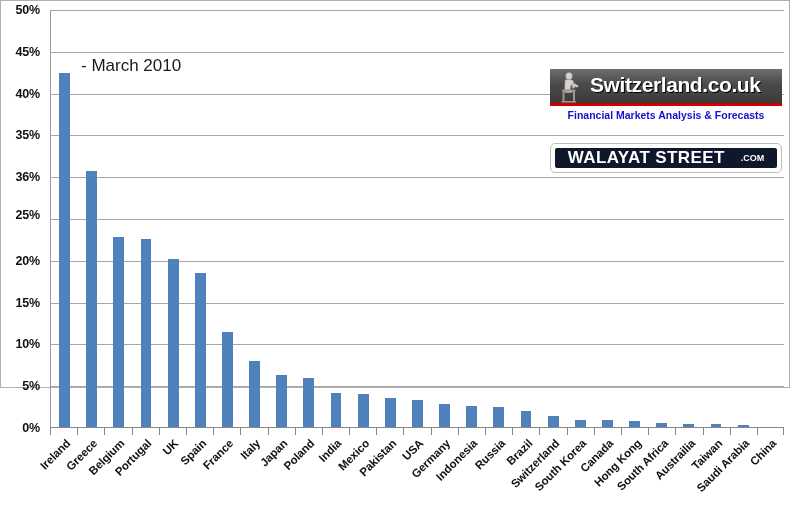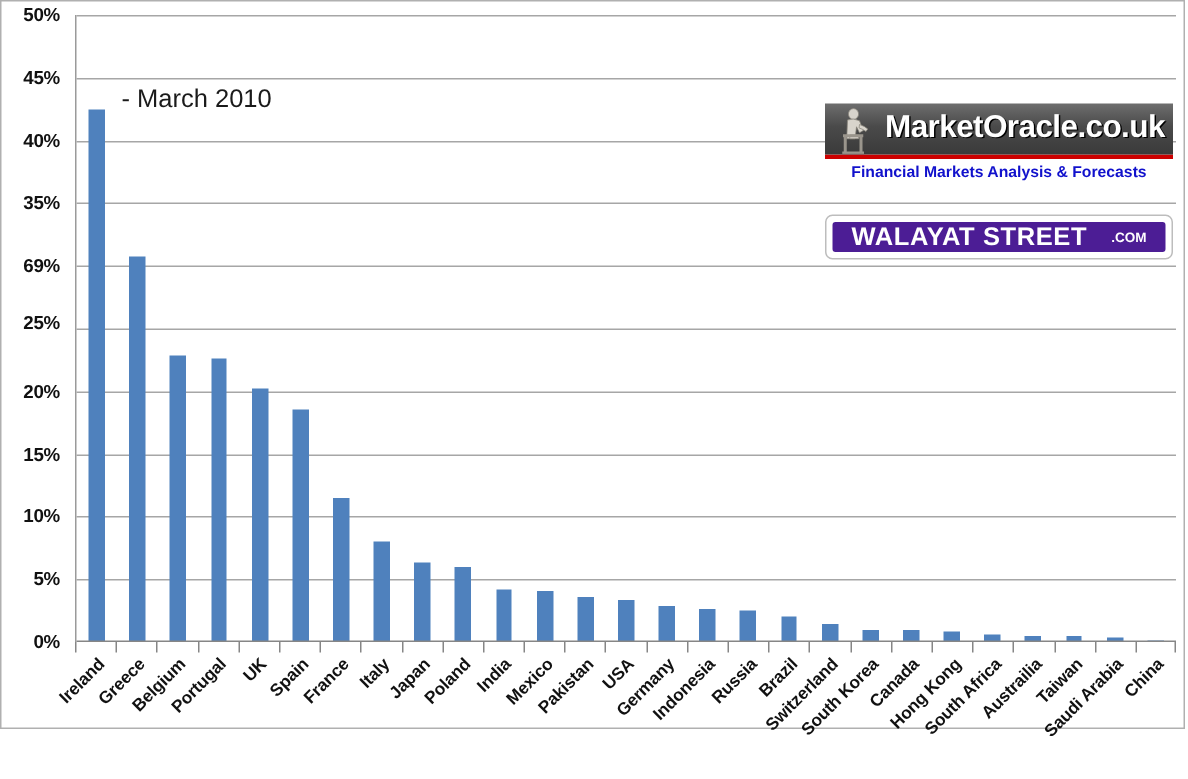--- a/index.html
+++ b/index.html
@@ -5,21 +5,21 @@
 <style>
   html,body{margin:0;padding:0;}
   body{
     width:792px;height:519px;
     font-family:"Liberation Sans", sans-serif;
     background:#ffffff;
     overflow:hidden;
   }
   #frame{
     position:relative;
-    width:790px;height:486px;
+    width:790px;height:388px;
     border:1px solid #b0b0b0;
     box-sizing:border-box;
     background:#fff;
   }
 
   
   #yaxis{
     position:absolute;
     left:0px; top:0px;
     width:47px; height:440px;
@@ -198,21 +198,21 @@
     left:549px; top:142px;
     width:232px; height:30px;
     background:#ffffff;
     border:1px solid #bdbdbd;
     border-radius:5px;
     box-sizing:border-box;
     padding:2px;
   }
   #ws-inner{
     width:100%;height:100%;
-    background:#4c1d95;
+    background:#0f172a;
     border:2px solid #ffffff;
     border-radius:4px;
     box-sizing:border-box;
     display:flex;
     align-items:center;
     justify-content:center;
     gap:5px;
   }
   #ws-name{
     font-size:17px;
@@ -232,21 +232,21 @@
 </head>
 <body>
 
 <div id="frame">
 
   <div id="yaxis">
       <div class="ytick" style="top: 9px;">50%</div>
       <div class="ytick" style="top: 50.8px;">45%</div>
       <div class="ytick" style="top: 92.6px;">40%</div>
       <div class="ytick" style="top: 134.4px;">35%</div>
-      <div class="ytick" style="top: 176.2px;">69%</div>
+      <div class="ytick" style="top: 176.2px;">36%</div>
       <div class="ytick" style="top: 214px;">25%</div>
       <div class="ytick" style="top: 259.8px;">20%</div>
       <div class="ytick" style="top: 301.6px;">15%</div>
       <div class="ytick" style="top: 343.4px;">10%</div>
       <div class="ytick" style="top: 385.2px;">5%</div>
       <div class="ytick" style="top: 427px;">0%</div>
     </div>
 
   <div id="plot">
     <div id="gridlines">
@@ -475,21 +475,21 @@
           <path d="M19 14 q3.5 1 5.5 3 l-1.2 1.6 q-2.2 -1.6 -4.6 -2.3 z"></path>
           <path d="M12.5 21 l6 0 0 2.5 -6 0 z"></path>
         </g>
         <g fill="#9a958c">
           <rect x="8.5" y="22" width="2" height="11"></rect>
           <rect x="19" y="22" width="2" height="11"></rect>
           <rect x="8" y="20.5" width="13.5" height="2"></rect>
           <rect x="7.5" y="32" width="14.5" height="1.6"></rect>
         </g>
       </svg>
-      <div id="mo-text">MarketOracle.co.uk</div>
+      <div id="mo-text">Switzerland.co.uk</div>
     </div>
     <div id="mo-redline"></div>
     <div id="mo-tagline">Financial Markets Analysis &amp; Forecasts</div>
   </div>
 
   <div id="logo-ws">
     <div id="ws-inner">
       <span id="ws-name">WALAYAT STREET</span>
       <span id="ws-com">.COM</span>
     </div>

